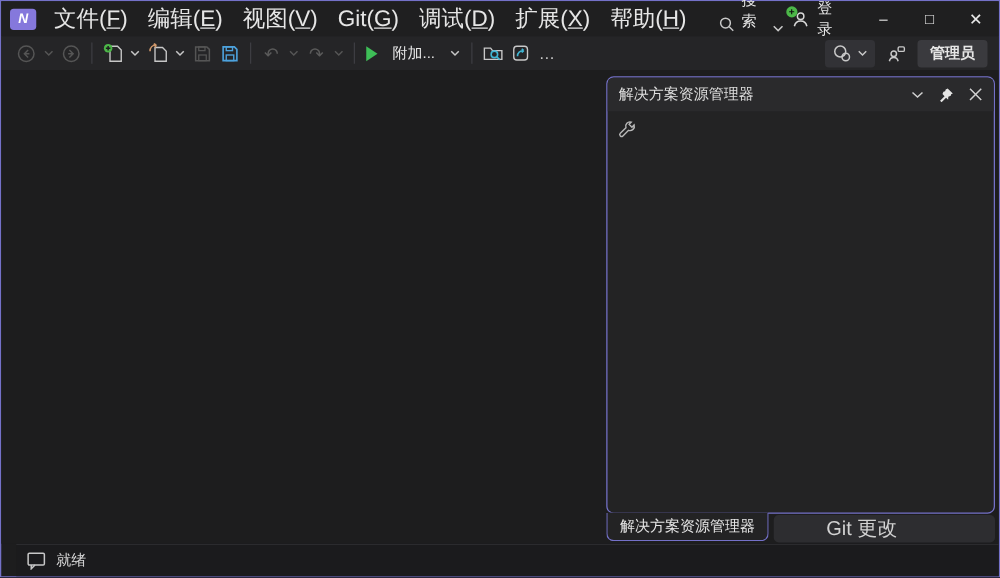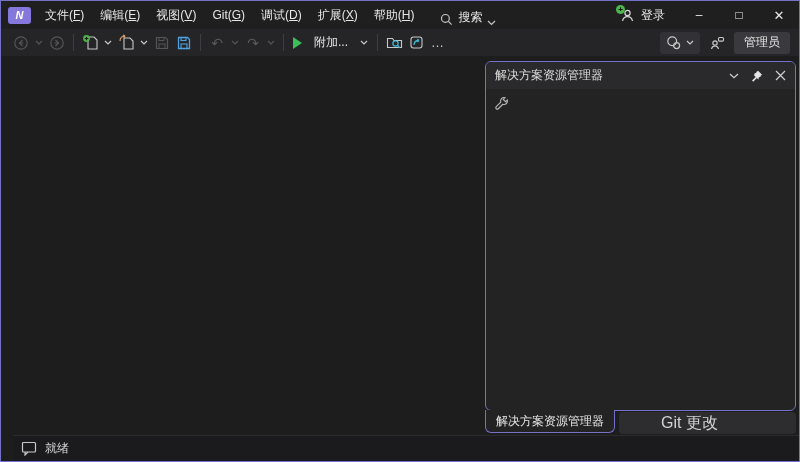--- a/index.html
+++ b/index.html
@@ -18,40 +18,40 @@
   }
   *{box-sizing:border-box;margin:0;padding:0;}
   html,body{width:800px;height:462px;overflow:hidden;background:#000;}
   body{font-family:"Liberation Sans",sans-serif;}
   .window{width:800px;height:462px;border:1px solid var(--accent);display:flex;flex-direction:column;background:var(--bg-editor);}
 
   
   .titlebar{height:28px;flex:none;display:flex;align-items:center;background:var(--bg-title);padding-left:7px;}
   .vslogo{width:23px;height:17px;border-radius:3px;background:#8578DC;display:flex;align-items:center;justify-content:center;margin-right:6px;}
   .vslogo span{color:#fff;font-size:11px;font-weight:bold;font-style:italic;line-height:1;}
-  .menu-item{font-size:12px;color:var(--txt);padding:0 8px;height:28px;line-height:28px;cursor:default;white-space:nowrap;}
+  .menu-item{font-size:18px;color:var(--txt);padding:0 8px;height:28px;line-height:28px;cursor:default;white-space:nowrap;}
   .menu-item u{text-decoration:underline;}
   .search-ctl{display:flex;align-items:flex-end;gap:5px;margin-left:12px;color:var(--txt);font-size:12px;padding:0 6px;height:22px;border-radius:3px;}
   .spacer{flex:1;}
   .signin{display:flex;align-items:center;gap:6px;color:var(--txt);font-size:12px;margin-right:14px;position:relative;}
   .win-btn{width:40px;height:28px;display:flex;align-items:center;justify-content:center;color:#e8e8e8;font-size:12px;}
   .win-btn.close{font-size:13px;}
   .badge-plus{position:absolute;left:-4px;top:-3px;width:9px;height:9px;border-radius:50%;background:#4CB748;color:#0c0c0c;font-size:8px;line-height:9px;text-align:center;font-weight:bold;}
 
   
   .toolbar{height:27px;flex:none;display:flex;align-items:center;background:var(--bg-toolbar);padding:0 9px;}
   .tbtn{height:22px;min-width:22px;display:flex;align-items:center;justify-content:center;border-radius:3px;}
   .tbtn.narrow{min-width:14px;}
   .tsep{width:1px;height:17px;background:var(--sep);margin:0 5px;flex:none;}
   .glyph{font-size:14px;line-height:1;color:var(--icon-dis);}
   .attach{display:flex;align-items:center;gap:12px;padding:0 4px;height:22px;}
   .attach .lbl{font-size:12px;color:var(--txt);}
   .play-tri{width:0;height:0;border-left:9px solid #3EBE57;border-top:6px solid transparent;border-bottom:6px solid transparent;}
   .dots{color:var(--txt-dim);font-size:13px;letter-spacing:1px;}
-  .tb-right{margin-left:auto;display:flex;align-items:center;gap:6px;}
+  .tb-right{margin-left:auto;display:flex;align-items:center;gap:6px;font-weight:bold;}
   .pill{display:flex;align-items:center;gap:4px;background:#323236;border-radius:3px;height:22px;padding:0 6px;}
   .admin-btn{background:#3a3a3e;border-radius:3px;height:22px;display:flex;align-items:center;padding:0 10px;font-size:12px;color:var(--txt);}
 
   
   .main{flex:1;position:relative;background:var(--bg-editor);}
   .tool-window{position:absolute;top:5px;right:3px;bottom:0;width:311px;display:flex;flex-direction:column;}
   .tw-panel{flex:1;border:1px solid var(--accent);border-radius:6px;background:var(--bg-panel);display:flex;flex-direction:column;overflow:hidden;}
   .tw-header{height:27px;flex:none;display:flex;align-items:center;padding:0 9px;background:var(--bg-panel-header);color:#dedede;font-size:12px;}
   .tw-header .hicons{margin-left:auto;display:flex;align-items:center;gap:12px;}
   .tw-body{flex:1;padding:7px 8px;}

